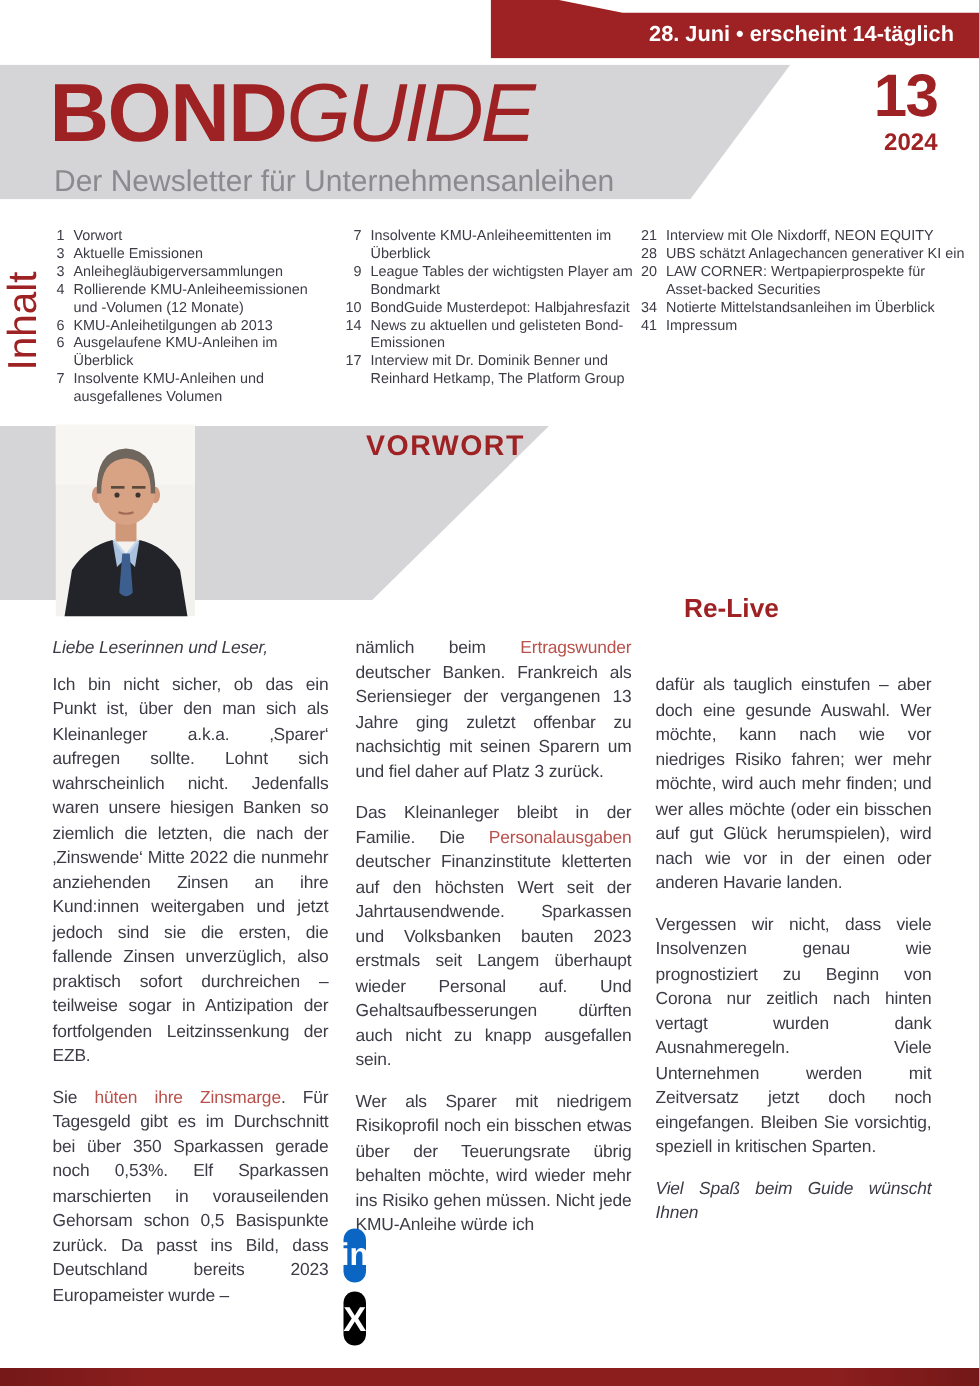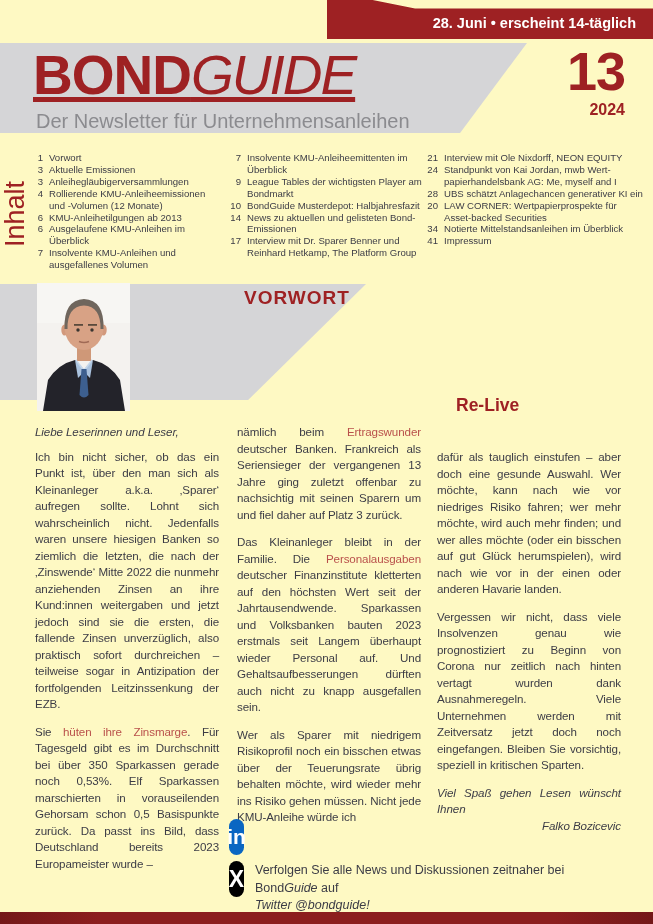--- a/index.html
+++ b/index.html
@@ -1,33 +1,33 @@
 <!DOCTYPE html>
 <html lang="de" style="--accent: #9e2123; --band: #d5d5d7; --ink: #3c3c46; --linkred: #b9504b; --libue: #0a66c2; --barred: #8c1e1e; --taglinegray: #8b8b8f;"><head>
 <meta charset="utf-8">
 <style>
   html,body{margin:0;padding:0;background:#888;}
-  .page{position:relative;width:653px;height:924px;background:#fef9c3;overflow:hidden;
+  .page{position:relative;width:653px;height:924px;background:#ffffff;overflow:hidden;
         font-family:"Liberation Sans",sans-serif;color:var(--ink,#3c3c46);margin:0 auto;}
 
   
   .banner{position:absolute;top:0;left:327px;width:326px;height:39px;background:var(--accent,#9e2123);
           clip-path:polygon(0 0,14% 0,27% 22%,100% 22%,100% 100%,0 100%);
           color:#fff;font-weight:bold;font-size:14.5px;text-align:right;
           padding:15px 17px 0 0;box-sizing:border-box;}
   .logo-band{position:absolute;top:43px;left:0;width:527px;height:90px;background:var(--band,#d5d5d7);
           clip-path:polygon(0 0,100% 0,87.3% 100%,0 100%);}
   .logo{position:absolute;left:33px;top:48px;font-size:55px;color:var(--accent,#9e2123);
-        letter-spacing:-1px;line-height:1;white-space:nowrap;text-decoration:underline;}
+        letter-spacing:-1px;line-height:1;white-space:nowrap;}
   .logo .b{font-weight:700;}
   .logo .i{font-style:italic;font-weight:400;letter-spacing:-2px;}
   .tagline{position:absolute;left:36px;top:110px;font-size:20px;color:var(--taglinegray,#8b8b8f);}
   .issue{position:absolute;right:28px;top:44px;width:130px;text-align:right;
          color:var(--accent,#9e2123);font-weight:700;line-height:1;}
-  .issue .n13{font-size:54px;letter-spacing:-1px;}
+  .issue .n13{font-size:40px;letter-spacing:-1px;}
   .issue .n2024{font-size:16px;margin-top:4px;}
 
   
   .inhalt{position:absolute;left:2px;top:151px;height:96px;color:var(--accent,#9e2123);
           font-size:27px;writing-mode:vertical-rl;transform:rotate(180deg);line-height:1;}
   .toc-col{position:absolute;top:152px;font-size:9.6px;line-height:11.9px;color:var(--ink,#3c3c46);}
   .toc-c1{left:30px;width:192px;}
   .toc-c2{left:228px;width:202px;}
   .toc-c3{left:425px;width:220px;}
   .toc-row{display:flex;}
@@ -140,34 +140,30 @@
         <span class="toc-label">BondGuide Musterdepot: Halbjahresfazit</span>
       </div>
 
       <div class="toc-row">
         <span class="toc-num">14</span>
         <span class="toc-label">News zu aktuellen und gelisteten Bond-Emissionen</span>
       </div>
 
       <div class="toc-row">
         <span class="toc-num">17</span>
-        <span class="toc-label">Interview mit Dr. Sparer Benner und Reinhard Hetkamp, The Platform Group</span>
+        <span class="toc-label">Interview mit Dr. Dominik Benner und Reinhard Hetkamp, The Platform Group</span>
       </div>
     </div>
   <div class="toc-col toc-c3">
 
       <div class="toc-row">
         <span class="toc-num">21</span>
         <span class="toc-label">Interview mit Ole Nixdorff, NEON EQUITY</span>
       </div>
 
-      <div class="toc-row">
-        <span class="toc-num">24</span>
-        <span class="toc-label">Standpunkt von Kai Jordan, mwb Wert­papierhandelsbank AG: Me, myself and I</span>
-      </div>
 
       <div class="toc-row">
         <span class="toc-num">28</span>
         <span class="toc-label">UBS schätzt Anlagechancen generativer KI ein</span>
       </div>
 
       <div class="toc-row">
         <span class="toc-num">20</span>
         <span class="toc-label">LAW CORNER: Wertpapierprospekte für Asset-backed Securities</span>
       </div>
@@ -216,29 +212,24 @@
 
   <div class="col" id="col2">
     <p><span>nämlich beim </span><span class="redlink">Ertragswunder</span><span> deutscher Banken. Frankreich als Seriensieger der vergangenen 13 Jahre ging zuletzt offenbar zu nachsichtig mit seinen Sparern um und fiel daher auf Platz 3 zurück.</span></p>
     <p><span>Das Kleinanleger bleibt in der Familie. Die </span><span class="redlink">Personalausgaben</span><span> deutscher Finanzinstitute kletterten auf den höchsten Wert seit der Jahrtausendwende. Sparkassen und Volksbanken bauten 2023 erstmals seit Langem überhaupt wieder Personal auf. Und Gehaltsaufbesserungen dürften auch nicht zu knapp ausgefallen sein.</span></p>
     <p>Wer als Sparer mit niedrigem Risikoprofil noch ein bisschen etwas über der Teuerungsrate übrig behalten möchte, wird wieder mehr ins Risiko gehen müssen. Nicht jede KMU-Anleihe würde ich</p>
   </div>
 
   <div class="col" id="col3">
     <p>dafür als tauglich einstufen – aber doch eine gesunde Auswahl. Wer möchte, kann nach wie vor niedriges Risiko fahren; wer mehr möchte, wird auch mehr finden; und wer alles möchte (oder ein bisschen auf gut Glück herumspielen), wird nach wie vor in der einen oder anderen Havarie landen.</p>
     <p>Vergessen wir nicht, dass viele Insolvenzen genau wie prognostiziert zu Beginn von Corona nur zeitlich nach hinten vertagt wurden dank Ausnahmeregeln. Viele Unternehmen werden mit Zeitversatz jetzt doch noch eingefangen. Bleiben Sie vorsichtig, speziell in kritischen Sparten.</p>
-    <p class="closing">Viel Spaß gehen Lesen wünscht Ihnen</p>
-    <p class="sig">Falko Bozicevic</p>
+    <p class="closing">Viel Spaß beim Guide wünscht Ihnen</p>
   </div>
 
   <div class="f-row" id="f-li">
     <div class="badge in">in</div>
   </div>
   <div class="f-row" id="f-x">
     <div class="badge x">X</div>
-    <div class="f-text">
-      <span>Verfolgen Sie alle News und Diskussionen zeitnaher bei Bond</span><span class="it">Guide</span><span> auf</span><br>
-      <span class="it">Twitter @bondguide!</span>
-    </div>
   </div>
 
   <div class="bottom-bar"></div>
 </div>
 
 </body></html>

